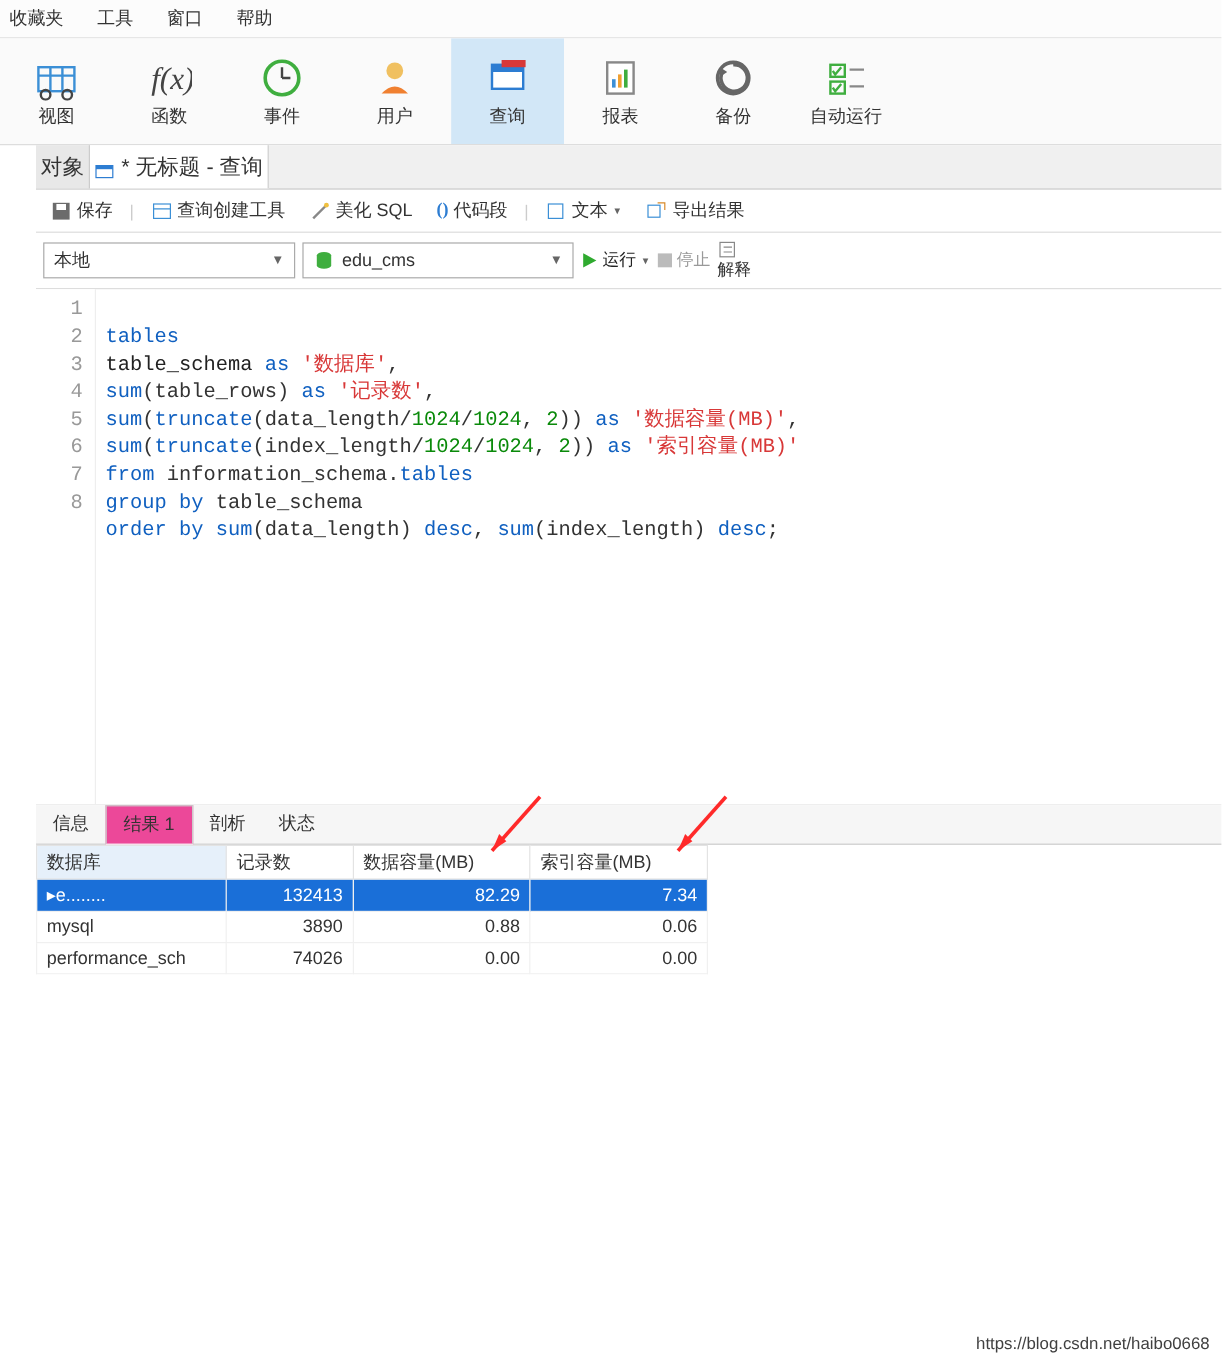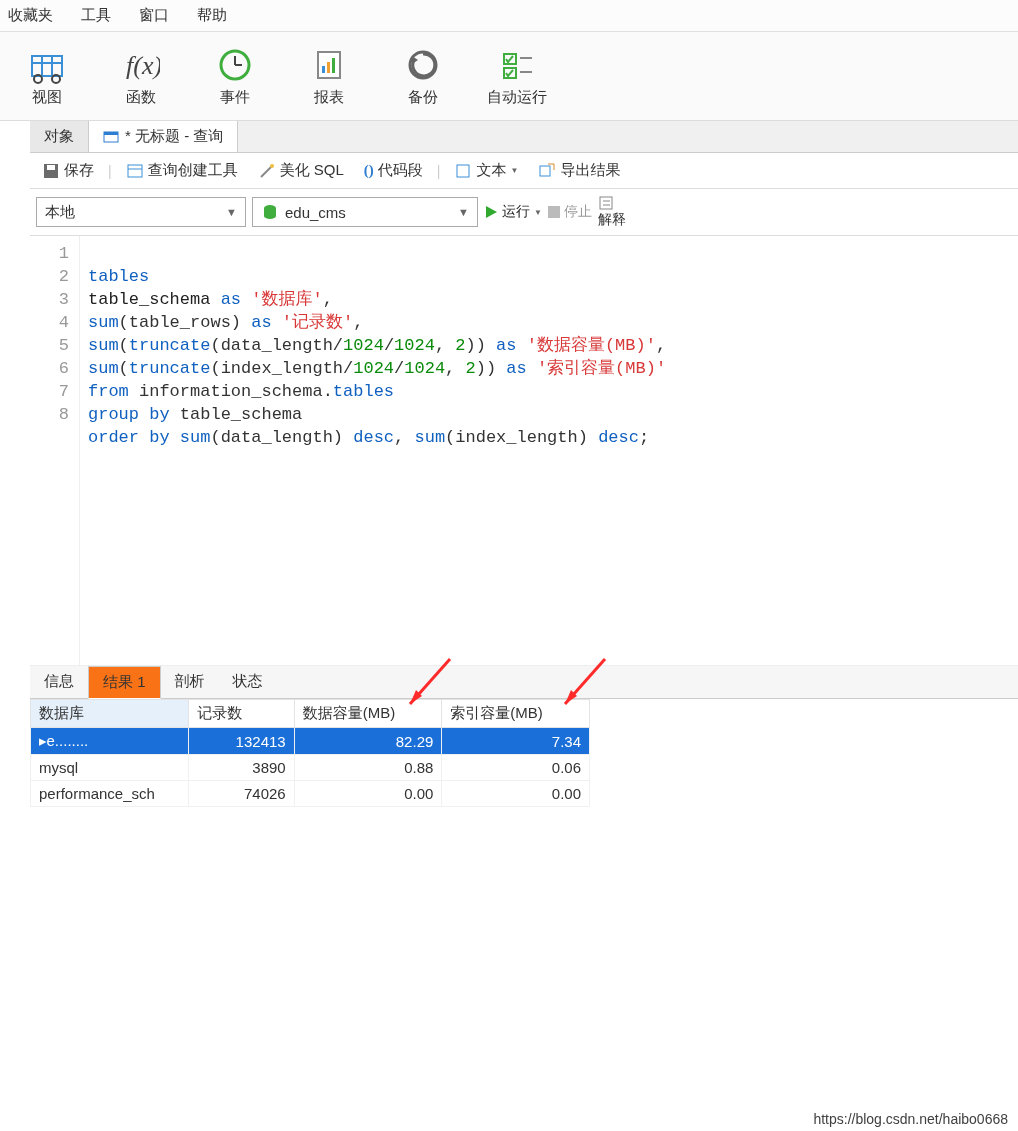--- a/index.html
+++ b/index.html
@@ -5,21 +5,21 @@
   * { box-sizing: border-box; margin: 0; padding: 0; }
   body { font-family: "Microsoft YaHei", Arial, sans-serif; font-size: 14px; color: #333; background: #fff; width: 1018px; }
   .menubar { display: flex; gap: 28px; padding: 6px 8px; border-bottom: 1px solid #e0e0e0; background:#fcfcfc; }
   .menubar span { font-size: 15px; cursor: default; }
   .ribbon { display: flex; background: #fafafa; border-bottom: 1px solid #ddd; }
   .ribbon-item { display:flex; flex-direction:column; align-items:center; justify-content:center; width:94px; height:88px; padding:4px; cursor:pointer; }
   .ribbon-item.active { background:#d2e7f7; }
   .ribbon-item .icon { width:38px; height:38px; display:flex; align-items:center; justify-content:center; }
   .ribbon-item .lbl { font-size:15px; margin-top:4px; }
   .tabs { display:flex; background:#f0f0f0; border-bottom:1px solid #ccc; margin-left:30px;}
-  .tab { padding:6px 14px; font-size:15px; border-right:1px solid #ccc; display:flex; align-items:center; gap:6px; background:#e8e8e8;}
+  .tab { padding:6px 4px; font-size:18px; border-right:1px solid #ccc; display:flex; align-items:flex-end; gap:6px; background:#e8e8e8;}
   .tab.active { background:#fff; }
   .sub-toolbar { display:flex; align-items:center; gap:8px; padding:6px 6px; border-bottom:1px solid #ddd; margin-left:30px;}
   .sub-toolbar .btn { display:flex; align-items:center; gap:4px; padding:2px 6px; font-size:15px; cursor:pointer; }
   .sep { color:#ccc; }
   .conn-row { display:flex; align-items:center; gap:6px; padding:6px 6px; border-bottom:1px solid #ddd; margin-left:30px;}
   .dropdown { border:1px solid #aaa; background:#fff; height:30px; display:flex; align-items:center; justify-content:space-between; padding:0 8px; font-size:15px; cursor:pointer; }
   .dropdown.conn { width:210px; }
   .dropdown.db { width:226px; }
   .dropdown .chev { font-size:11px; color:#666; }
   .run { color:#222; display:flex; align-items:center; gap:4px; cursor:pointer;}
@@ -28,21 +28,21 @@
   .gutter { width:50px; text-align:right; color:#999; padding:6px 10px 6px 0; background:#fff; border-right:1px solid #eee;}
   .gutter div { height:23px; }
   .code { padding:6px 0 6px 8px; white-space:pre; }
   .kw { color:#1060c0; }
   .fn { color:#1060c0; }
   .num { color:#0a8a0a; }
   .str { color:#d83838; }
   .id { color:#222; }
   .result-tabs { display:flex; border-bottom:1px solid #ccc; background:#f6f6f6; margin-left:30px;}
   .result-tabs .rtab { padding:6px 14px; font-size:15px; cursor:pointer; }
-  .result-tabs .rtab.active { background:#f97316; border:1px solid #ccc; border-bottom:1px solid #fff; margin-bottom:-1px;}
+  .result-tabs .rtab.active { background:#ec4899; border:1px solid #ccc; border-bottom:1px solid #fff; margin-bottom:-1px;}
   table.results { border-collapse:collapse; margin-left:30px; font-size:15px; width:560px;}
   table.results th { text-align:left; font-weight:normal; padding:4px 8px; border:1px solid #e3e3e3; background:#fff;}
   table.results td { padding:4px 8px; border:1px solid #f0f0f0; text-align:right;}
   table.results td:first-child { text-align:left;}
   tr.selected td { background:#1a6fd8; color:#fff; }
   tr.selected td:first-child::before { content:"\25B8 "; }
   .null { color:#999; }
   .arrow { position:absolute; color:#ff2a2a; pointer-events:none; }
   .watermark { position:fixed; right:10px; bottom:4px; color:#404040; font-size:14px; }
   svg { display:block; }
@@ -81,20 +81,39 @@
     </div>
     <div class="ribbon-item">
       <div class="icon">
         <svg width="38" height="38">
           <circle cx="19" cy="19" r="14" fill="none" stroke="#3fae3f" stroke-width="3"></circle>
           <line x1="19" y1="19" x2="19" y2="10" stroke="#444" stroke-width="2"></line>
           <line x1="19" y1="19" x2="26" y2="19" stroke="#444" stroke-width="2"></line>
         </svg>
       </div>
       <div class="lbl">事件</div>
+    </div>
+    <div class="ribbon-item">
+      <div class="icon">
+        <svg width="38" height="38">
+          <circle cx="19" cy="13" r="7" fill="#f0c060"></circle>
+          <path d="M8 32 Q19 20 30 32" fill="#f08030"></path>
+        </svg>
+      </div>
+      <div class="lbl">用户</div>
+    </div>
+    <div class="ribbon-item active">
+      <div class="icon">
+        <svg width="38" height="38">
+          <rect x="6" y="8" width="26" height="20" fill="#fff" stroke="#2d7dd2" stroke-width="2"></rect>
+          <rect x="6" y="8" width="26" height="6" fill="#2d7dd2"></rect>
+          <rect x="14" y="4" width="20" height="6" fill="#d83838"></rect>
+        </svg>
+      </div>
+      <div class="lbl">查询</div>
     </div>
     <div class="ribbon-item">
       <div class="icon">
         <svg width="38" height="38">
           <rect x="8" y="6" width="22" height="26" fill="#fff" stroke="#888" stroke-width="2"></rect>
           <rect x="12" y="20" width="3" height="7" fill="#3b8fd6"></rect>
           <rect x="17" y="16" width="3" height="11" fill="#f0a030"></rect>
           <rect x="22" y="12" width="3" height="15" fill="#3fae3f"></rect>
         </svg>
       </div>

